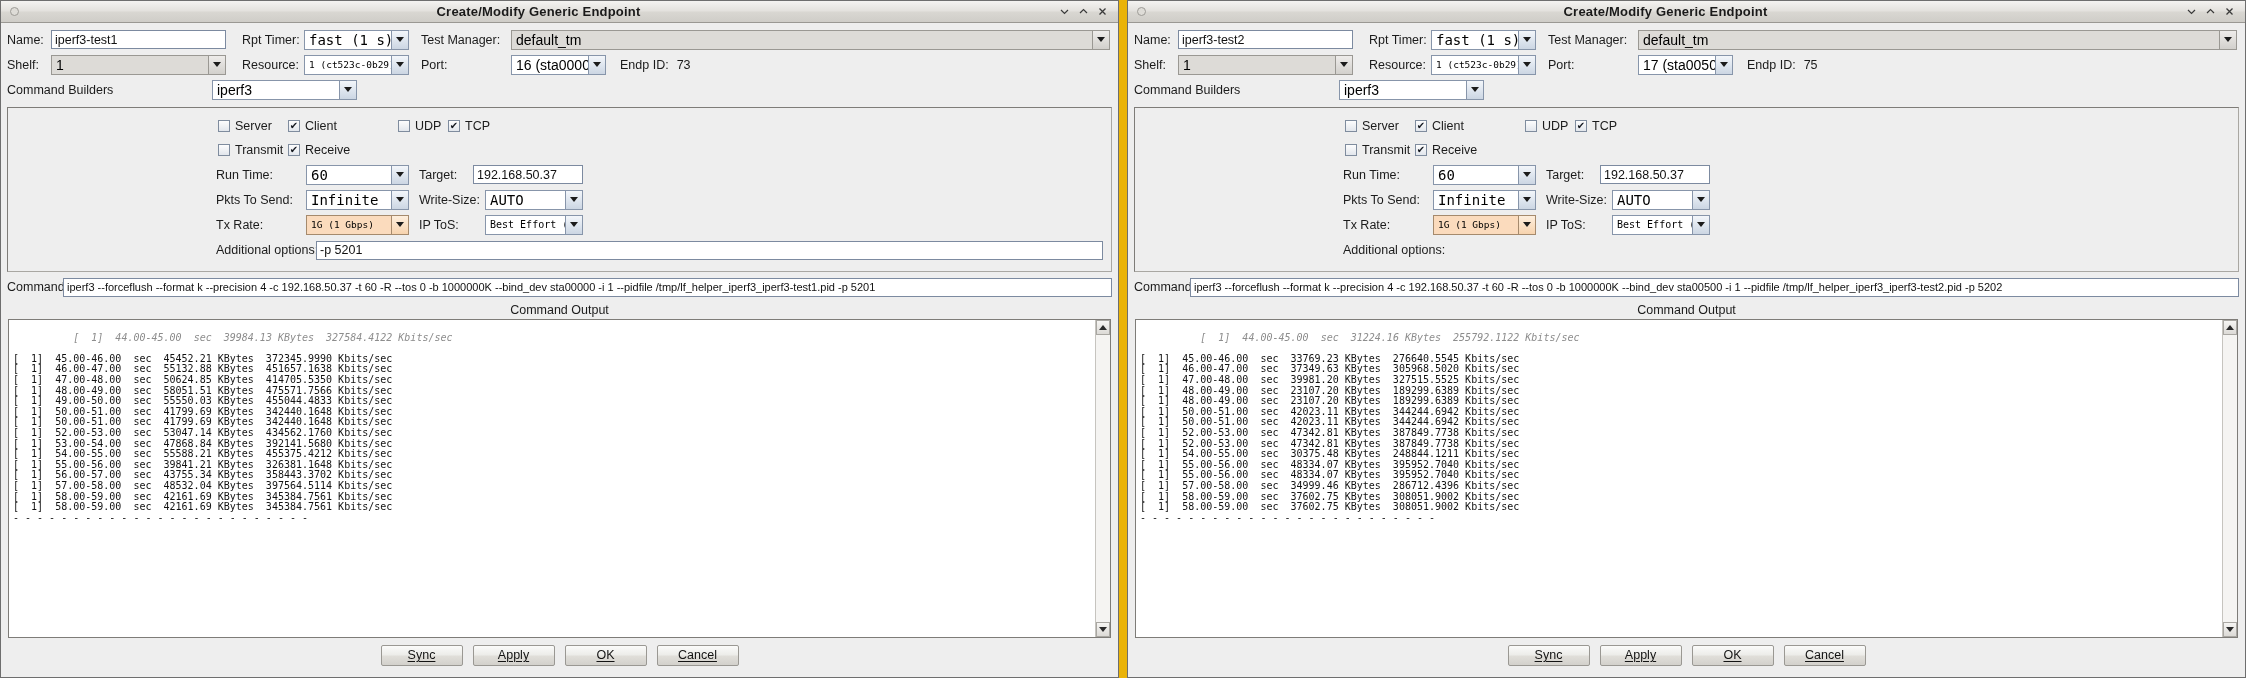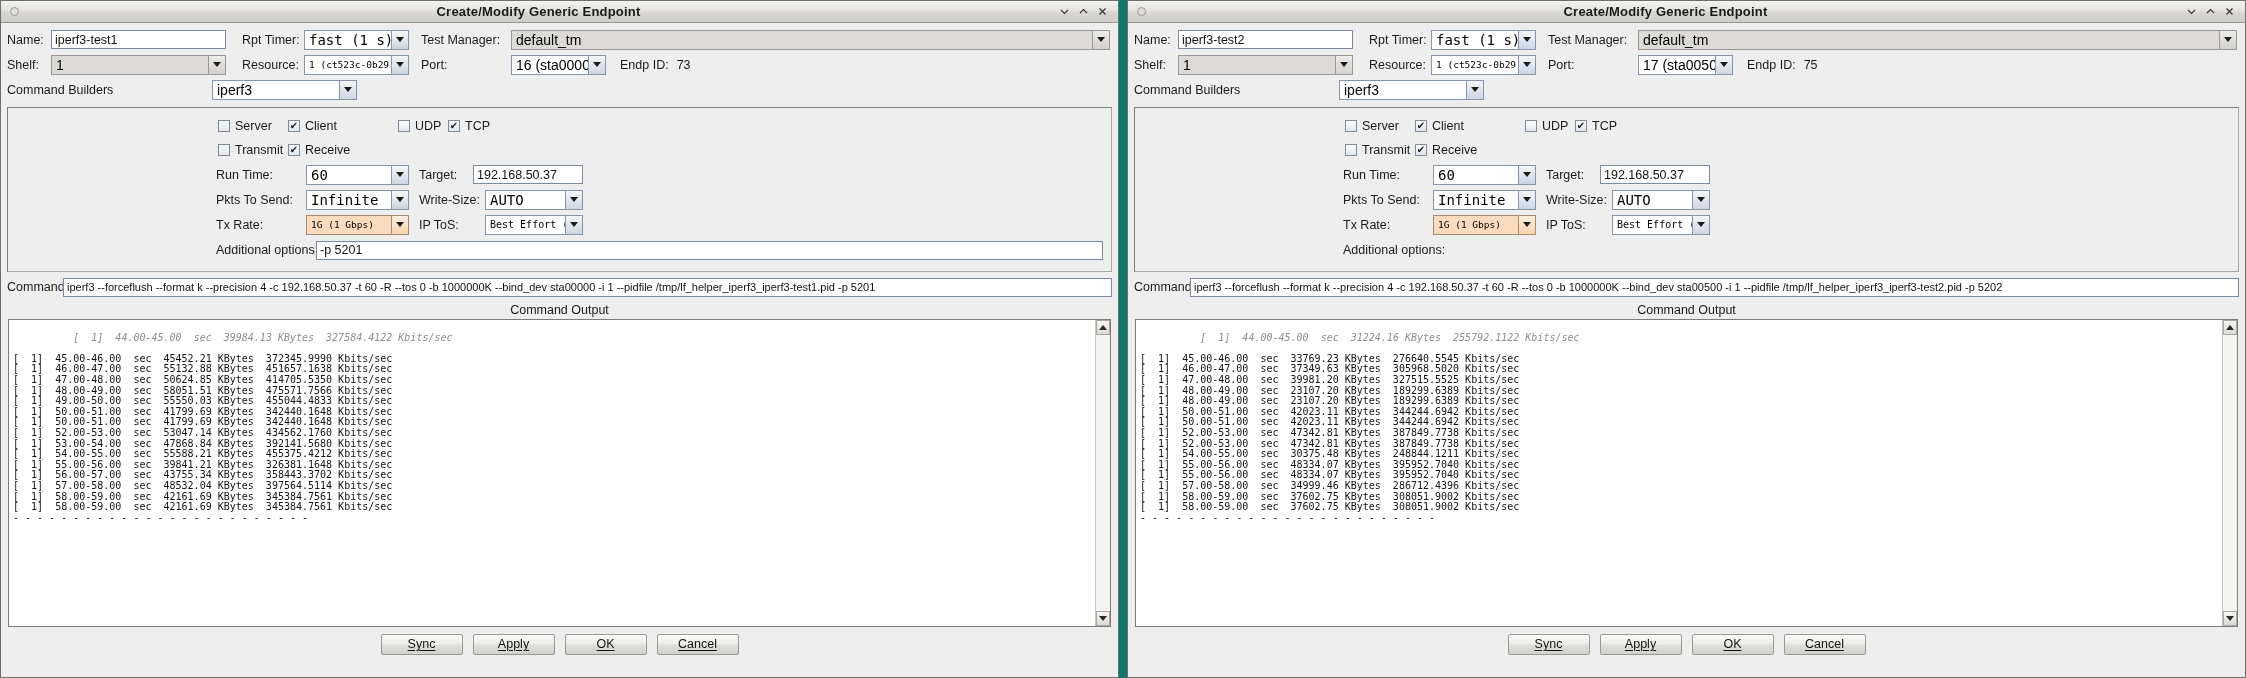--- a/index.html
+++ b/index.html
@@ -5,21 +5,21 @@
   * { box-sizing: border-box; }
   html, body {
     margin: 0; padding: 0;
     width: 2246px; height: 678px;
     background: #d6d3ce;
     font-family: "Liberation Sans", sans-serif;
     font-size: 12px;
     color: #000;
     overflow: hidden;
   }
-  .desktop { position: relative; width: 1780px; height: 678px; background:#0f766e; }
+  .desktop { position: relative; width: 1780px; height: 678px; background:#eab308; }
 
   
   .window {
     position: absolute;
     top: 0;
     width: 1119px;
     height: 678px;
     background: #eeeeee;
     border: 1px solid #6e6e6e;
     display: flex;
@@ -48,21 +48,21 @@
   }
   .tb-btns { display: flex; gap: 6px; margin-right: 9px; }
   .tb-btn {
     width: 13px; height: 13px;
     display: flex; align-items: center; justify-content: center;
     color: #4a4a4a; font-size: 9px; line-height: 1;
   }
   .tb-btn svg { display: block; }
 
   
-  .body { padding: 4px 6px 16px 6px; flex: 1; display: flex; flex-direction: column; }
+  .body { padding: 4px 6px 5px 6px; flex: 1; display: flex; flex-direction: column; }
 
   .row { display: flex; align-items: center; height: 25px; }
   .lbl { color: #1b1b1b; font-size: 12.5px; white-space: nowrap; }
 
   .tfield {
     background: #ffffff;
     border: 1px solid #7c8aa0;
     height: 19px;
     padding: 0 3px;
     display: flex; align-items: center;

